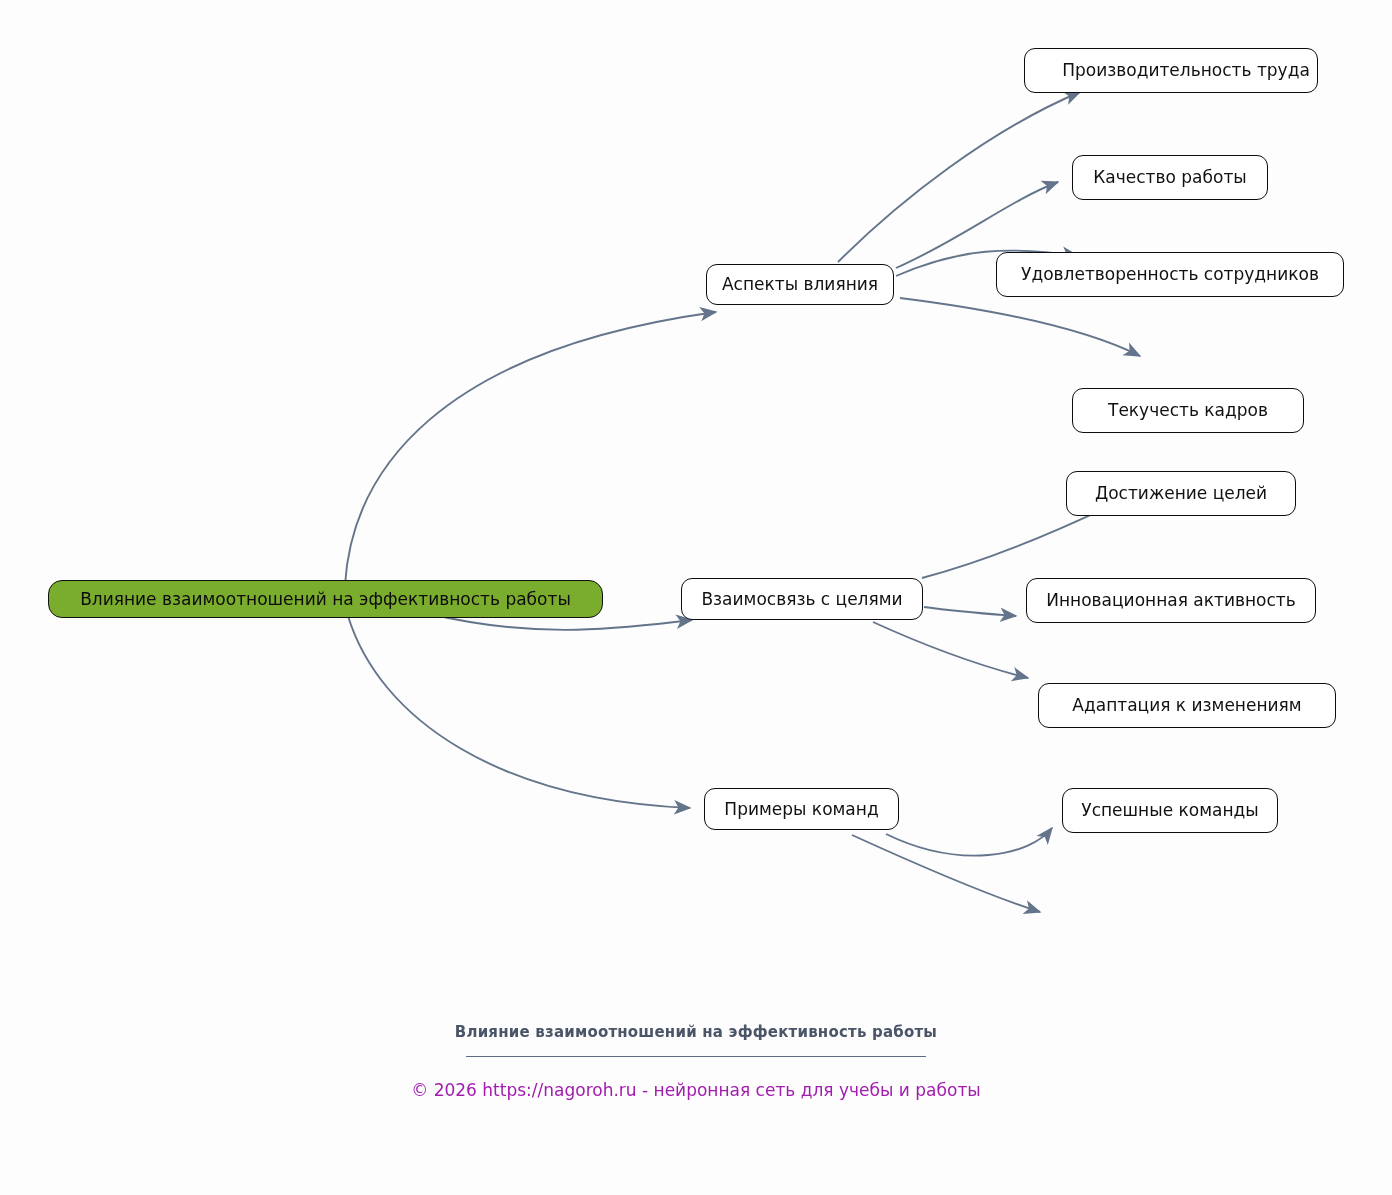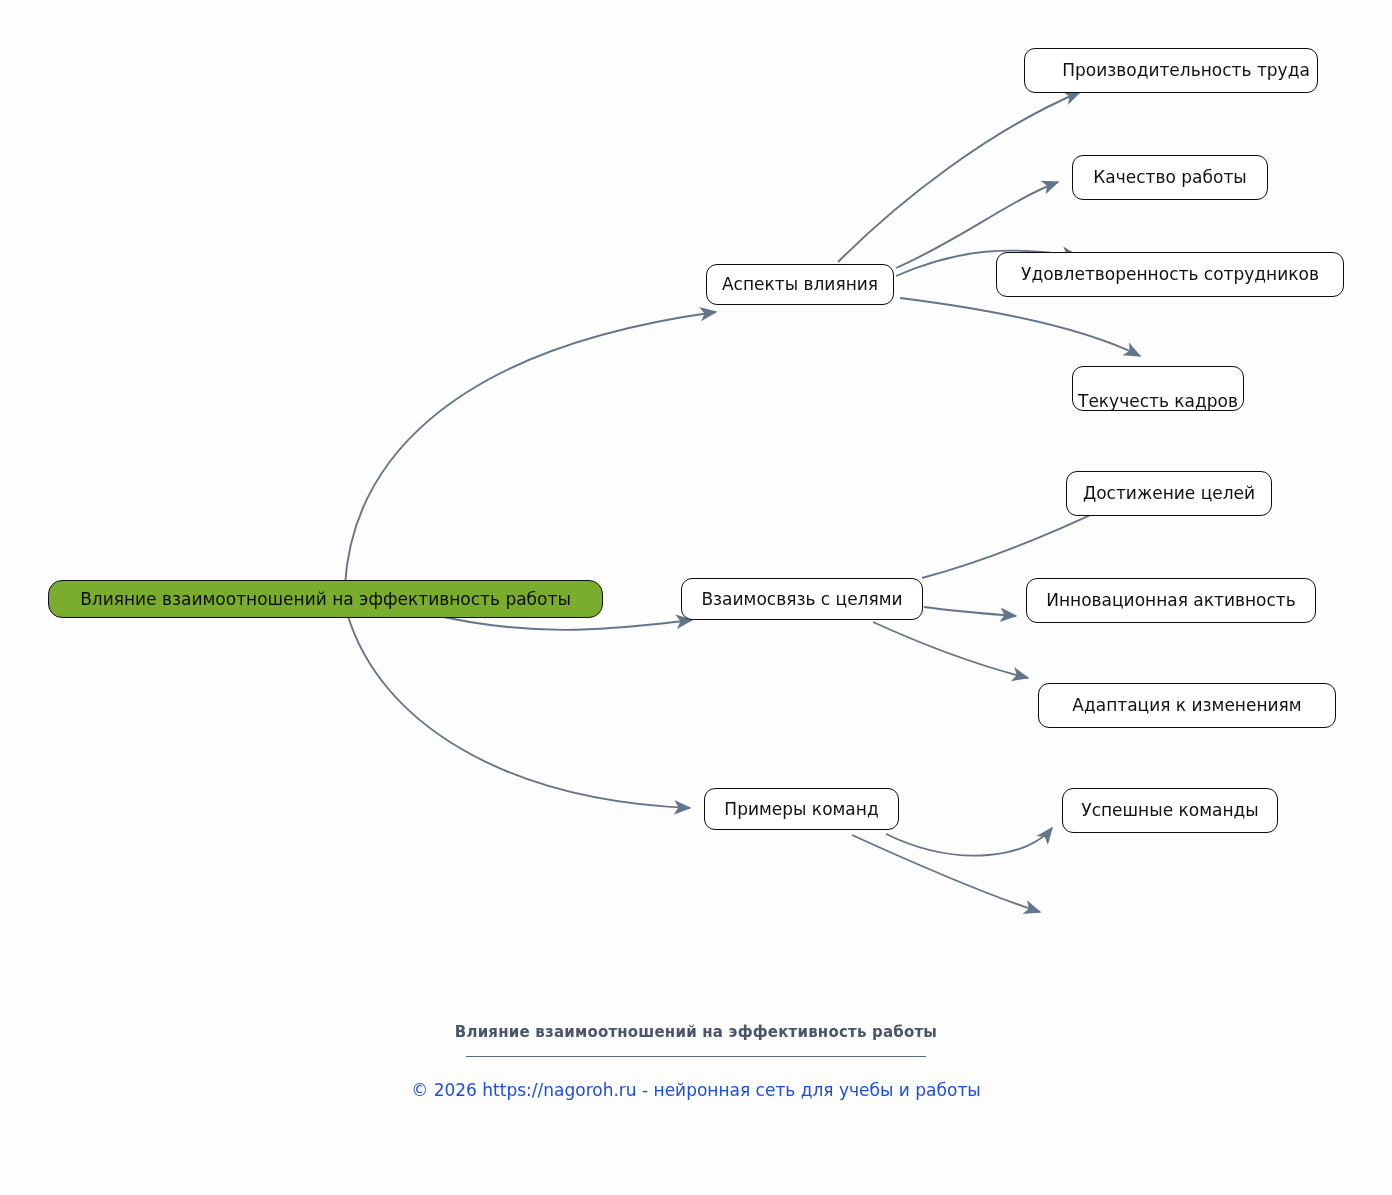--- a/index.html
+++ b/index.html
@@ -73,21 +73,21 @@
   }
   #footer-rule {
     width: 460px;
     height: 0;
     margin: 14px auto 0 auto;
     border-top: 1.5px solid #5c6b82;
   }
   #footer-copy {
     margin-top: 22px;
     font-size: 17px;
-    color: #1d4ed8;
+    color: #a21caf;
     line-height: 1.3;
   }
 </style>
 </head>
 <body>
 
 <div id="canvas">
 
   <svg id="edges" viewBox="0 0 1392 1195" xmlns="http://www.w3.org/2000/svg">
     <defs>
@@ -126,29 +126,29 @@
   </div>
 
   <div class="node leaf" style="left:1072px; top:155px; width:196px; height:45px;">
     <span>Качество работы</span>
   </div>
 
   <div class="node leaf" style="left:996px; top:252px; width:348px; height:45px;">
     <span>Удовлетворенность сотрудников</span>
   </div>
 
-  <div class="node leaf" style="left:1072px; top:366px; width:172px; height:45px;align-items:flex-end;">
+  <div class="node leaf" style="left:1072px; top:388px; width:232px; height:45px;">
     <span>Текучесть кадров</span>
   </div>
 
   <div class="node branch" style="left:681px; top:578px; width:242px; height:42px;">
     <span>Взаимосвязь с целями</span>
   </div>
 
-  <div class="node leaf" style="left:1066px; top:471px; width:206px; height:45px;">
+  <div class="node leaf" style="left:1066px; top:471px; width:230px; height:45px;">
     <span>Достижение целей</span>
   </div>
 
   <div class="node leaf" style="left:1026px; top:578px; width:290px; height:45px;">
     <span>Инновационная активность</span>
   </div>
 
   <div class="node leaf" style="left:1038px; top:683px; width:298px; height:45px;">
     <span>Адаптация к изменениям</span>
   </div>

